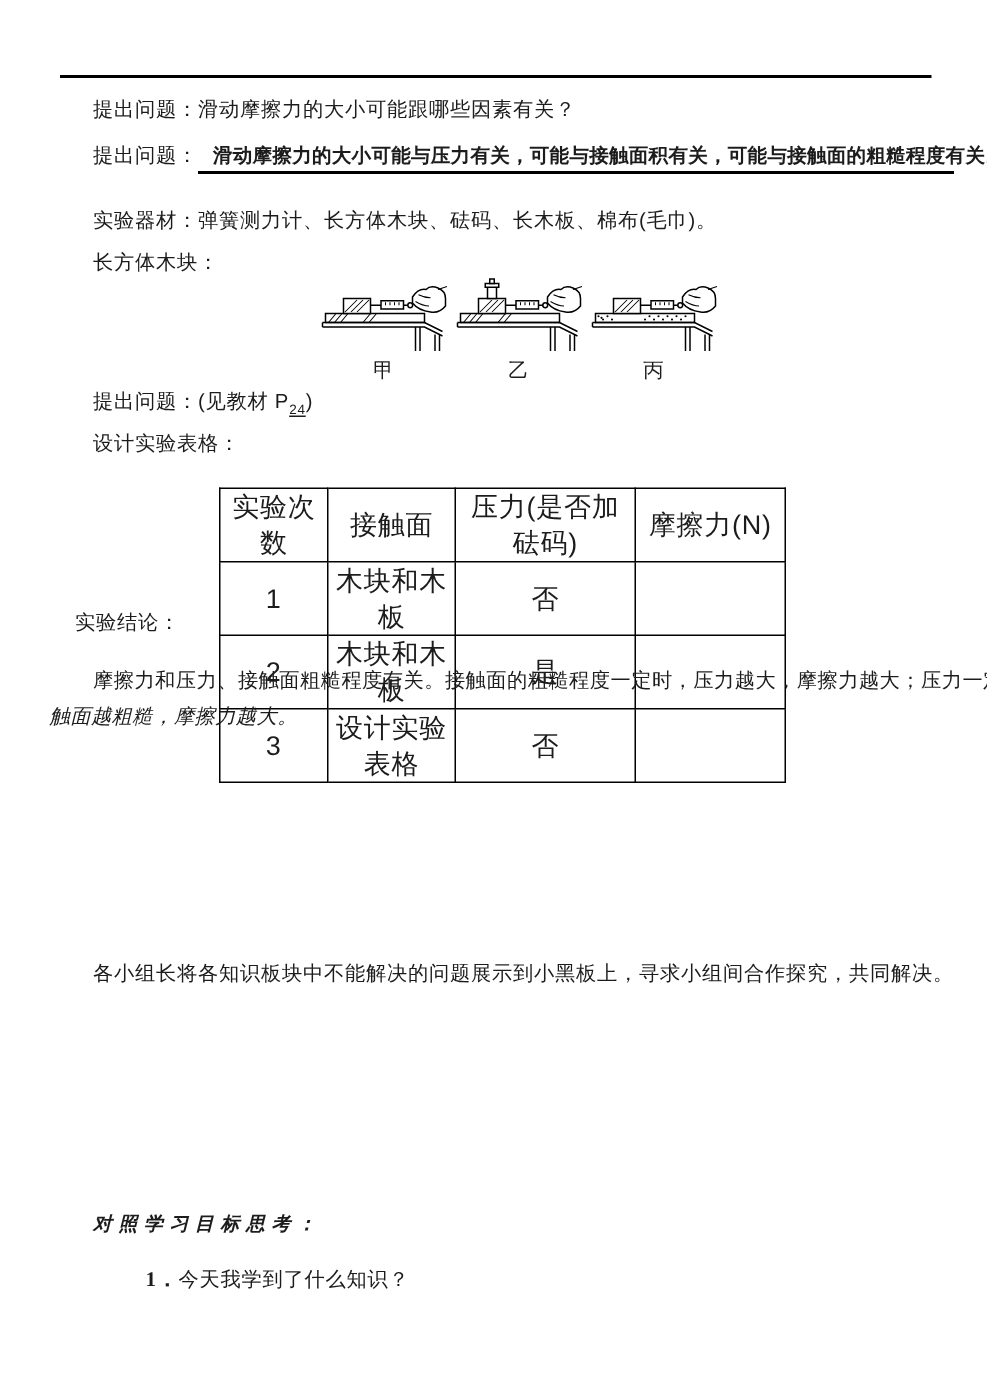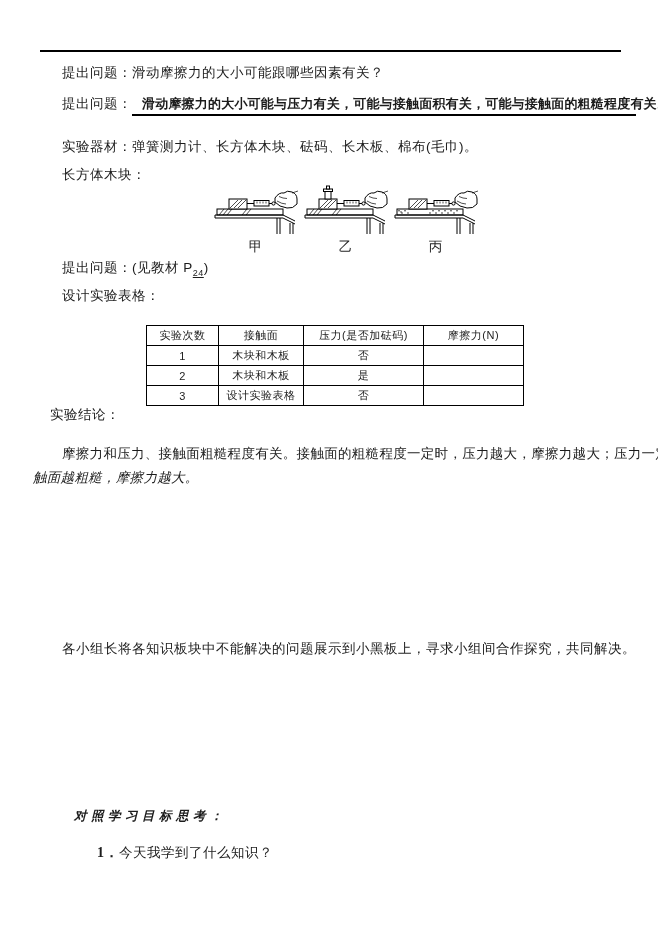--- a/index.html
+++ b/index.html
@@ -14,21 +14,21 @@
     display:inline-block;width:494px;border-bottom:2px solid #000;
     font-weight:bold;padding:0 0 2px 10px;letter-spacing:0.2px;font-size:13px;
   }
   .figures-row{position:absolute;left:213px;top:184px;display:flex;gap:4px;}
   .figure{display:flex;flex-direction:column;align-items:center;width:86px;}
   .figure svg{display:block;}
   .figure-label{font-size:13.5px;margin-top:4px;letter-spacing:1px;}
   sub.pagenum{font-size:9px;text-decoration:underline;}
   table.exp{
     position:absolute;left:146px;top:325px;border-collapse:collapse;
-    font-size:11px;table-layout:fixed;
+    font-size:18px;table-layout:fixed;
   }
   table.exp th,table.exp td{
     border:1.4px solid #000;text-align:center;vertical-align:middle;
     height:19px;padding:0 2px;font-weight:normal;letter-spacing:0.5px;
   }
   .c1{width:67px;} .c2{width:80px;} .c3{width:115px;} .c4{width:95px;}
   .conclusion-line{font-size:13.5px;letter-spacing:0.3px;}
   .reflect{
     font-size:12.5px;font-style:italic;font-weight:bold;letter-spacing:4.5px;
     font-family:"Liberation Serif","DejaVu Serif",serif;
@@ -194,17 +194,17 @@
     </tr>
   </tbody>
 </table>
 
 <div class="abs line" style="left:50px;top:407px;text-align:center;">实验结论：</div>
 <div class="abs conclusion-line" style="left:62px;top:445px;">摩擦力和压力、接触面粗糙程度有关。接触面的粗糙程度一定时，压力越大，摩擦力越大；压力一定时，接</div>
 <div class="abs conclusion-line" style="left:33px;top:469px;font-style:italic;">触面越粗糙，摩擦力越大。</div>
 
 <div class="abs line" style="left:62px;top:641px;">各小组长将各知识板块中不能解决的问题展示到小黑板上，寻求小组间合作探究，共同解决。</div>
 
-<div class="abs reflect" style="left:74px;top:808px;">对照学习目标思考：</div>
+<div class="abs reflect" style="left:62px;top:808px;">对照学习目标思考：</div>
 
 <div class="abs line" style="left:57px;top:845px;margin-left:40px;">
   <span class="q1-num">1．</span><span>今天我学到了什么知识？</span>
 </div>
 
 </body></html>

